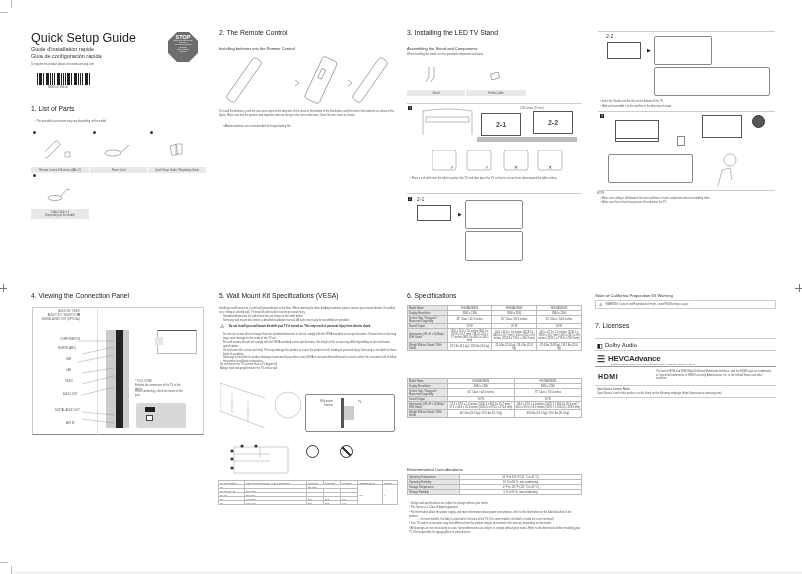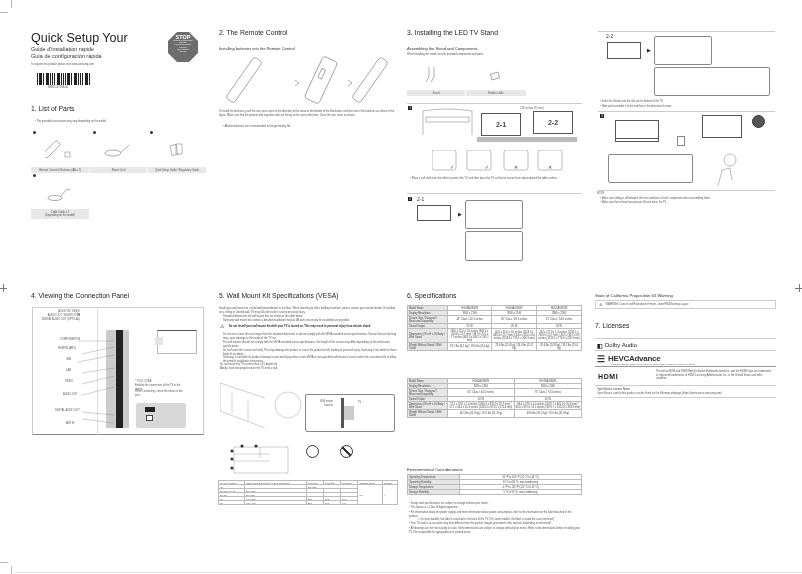--- a/index.html
+++ b/index.html
@@ -35,21 +35,21 @@
 
 <div class="cropmark" style="left:0;top:12px;width:8px;height:0.6px;"></div>
 <div class="cropmark" style="left:11px;top:0;width:0.6px;height:8px;"></div>
 <div class="cropmark" style="left:0;top:562px;width:8px;height:0.6px;"></div>
 <div class="cropmark" style="left:11px;top:566px;width:0.6px;height:8px;"></div>
 <div class="crosshair" style="left:-1px;top:284px;"></div>
 <div class="crosshair" style="left:795px;top:284px;"></div>
 <div class="hr" style="left:14px;top:572px;width:788px;background:#e4e4e4;"></div>
 
 <div>
-  <div class="page h1" style="left:31px;top:31px;font-size:12.5px;">Quick Setup Your</div>
+  <div class="page h1" style="left:31px;top:31px;font-size:12.5px;">Quick Setup Guide</div>
   <div class="page" style="left:31px;top:46px;font-size:5.5px;color:#333;">Guide d'installation rapide</div>
   <div class="page" style="left:31px;top:53px;font-size:5.5px;color:#333;">Guía de configuración rápida</div>
   <div class="page tiny" style="left:31px;top:63px;">To register this product please visit www.samsung.com</div>
   <div class="barcode" style="left:37px;top:73px;width:54px;"></div>
   <div class="page tiny" style="left:48px;top:86px;">BN68-14729B-00</div>
   <div class="stop" style="left:168px;top:32px;">
     <div style="font-size:5.5px;font-weight:bold;margin-top:2px;">STOP</div>
     <div style="font-size:1.5px;line-height:2.2px;">Please do not return this unit</div>
     <div style="font-size:1.5px;line-height:2.2px;">to the store.</div>
     <div style="font-size:1.5px;line-height:2.2px;">If you have any problems</div>

